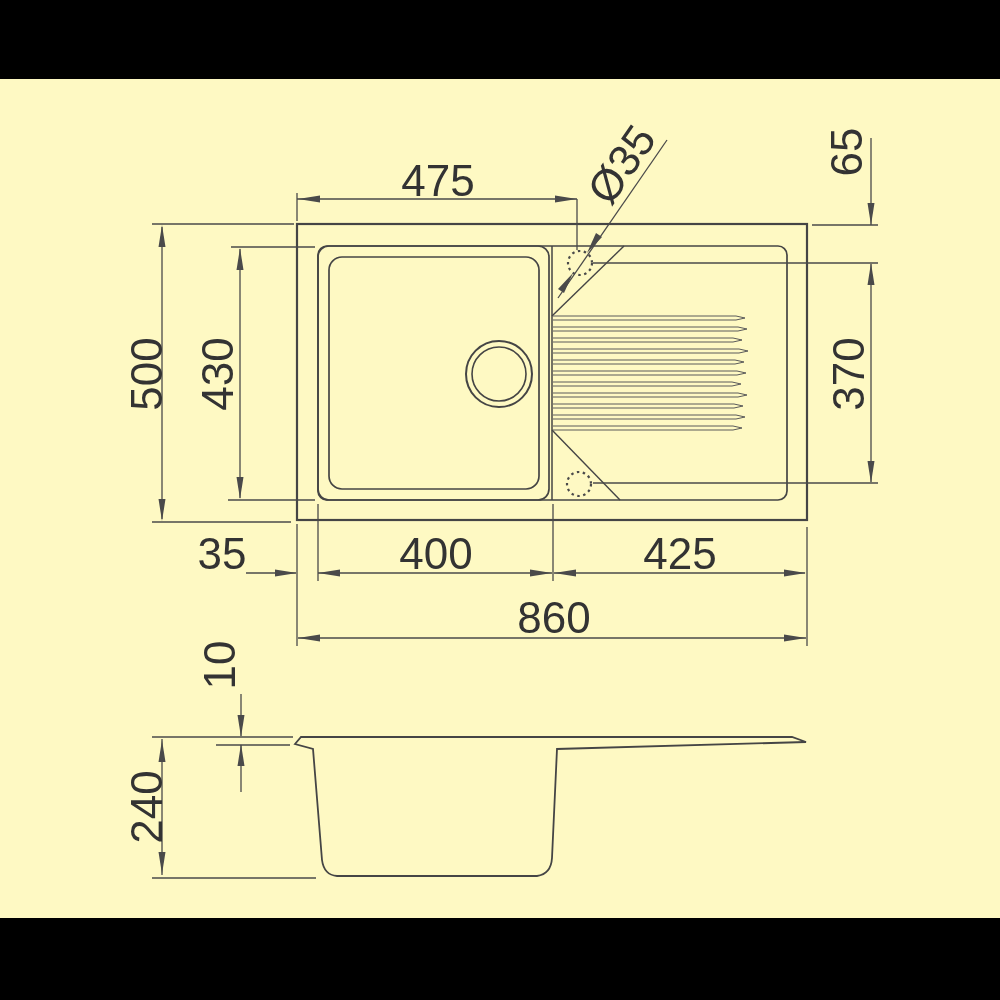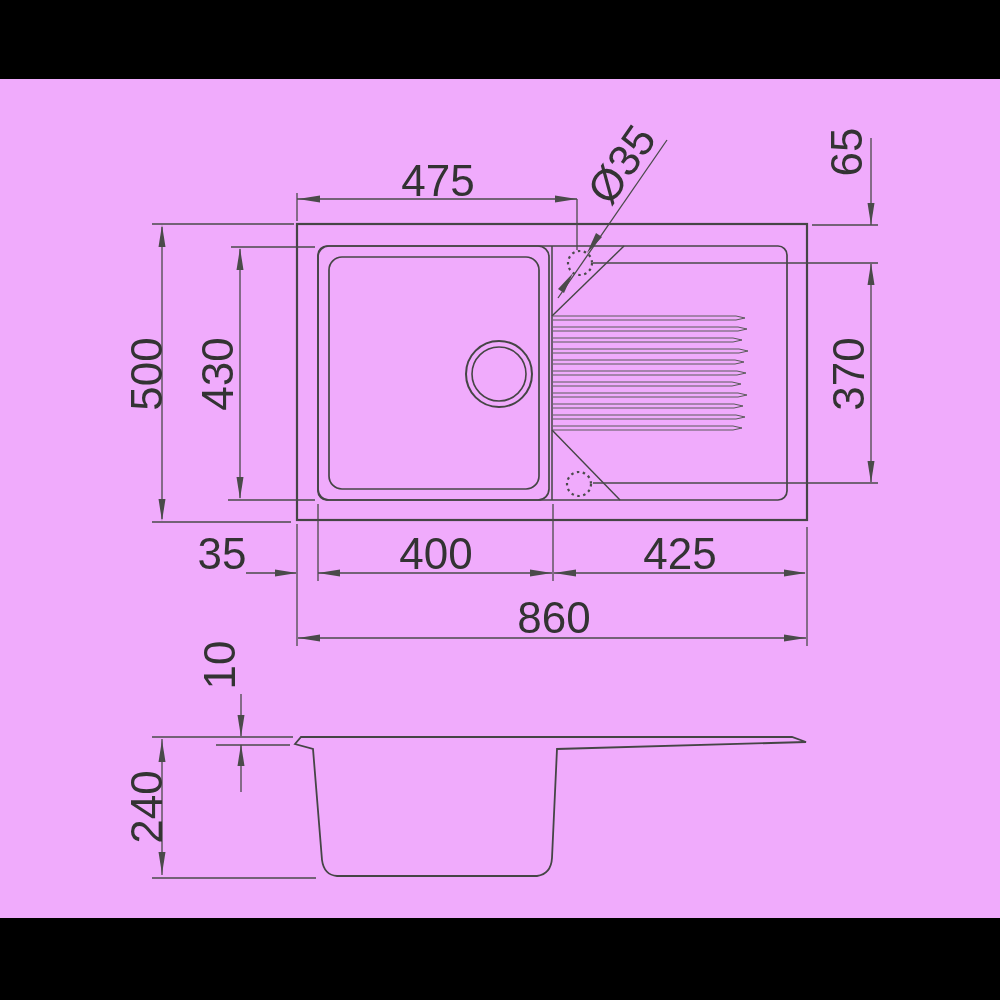--- a/index.html
+++ b/index.html
@@ -1,16 +1,16 @@
 <!DOCTYPE html>
 <html><head>
 <meta charset="utf-8">
 <style>
   html,body{margin:0;padding:0;background:#000;}
-  .page{position:relative;width:1000px;height:1000px;background:#f0abfc;overflow:hidden;
+  .page{position:relative;width:1000px;height:1000px;background:#fef9c3;overflow:hidden;
         font-family:"Liberation Sans", sans-serif;}
   svg{display:block}
   .dim-text{font-family:"Liberation Sans", sans-serif;font-size:44px;fill:#333333;}
   .outline{fill:none;stroke:#454545;}
   .dimline{fill:none;stroke:#4a4a4a;stroke-width:1.3;}
   .arrow{fill:#4a4a4a;stroke:none;}
   .groove{fill:none;stroke:#5a5a5a;stroke-width:1;}
   .dotted{fill:none;stroke:#4a4a4a;stroke-width:2.2;stroke-dasharray:2.5 3.5;}
 </style>
 </head>

